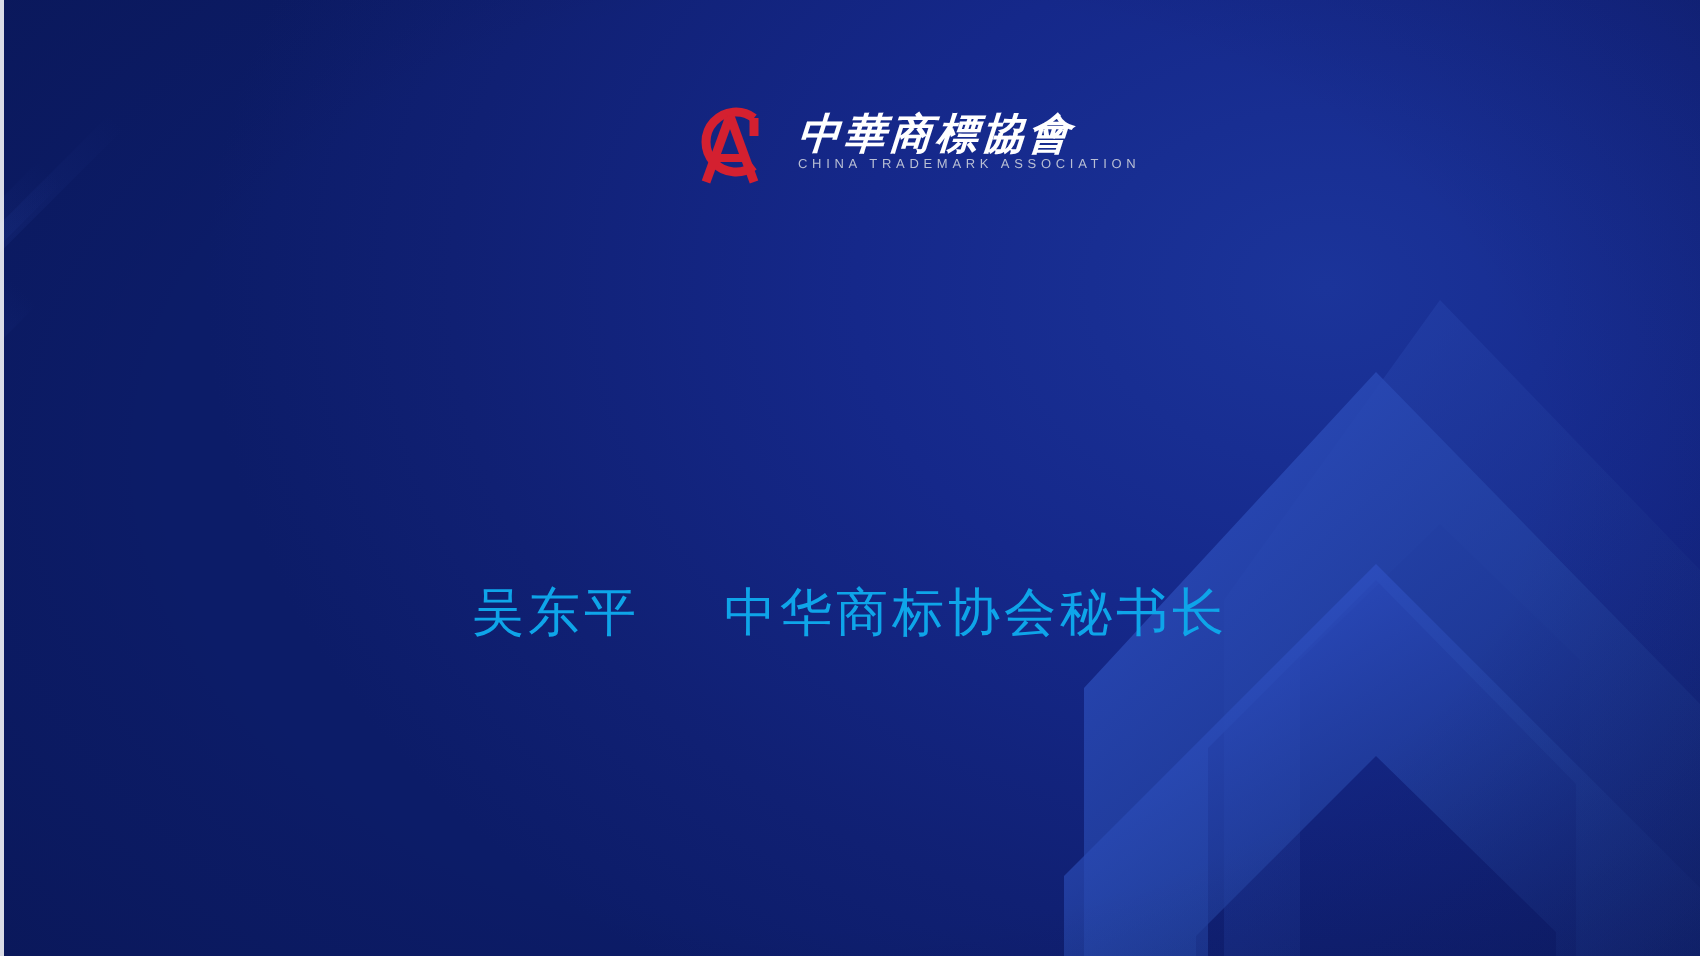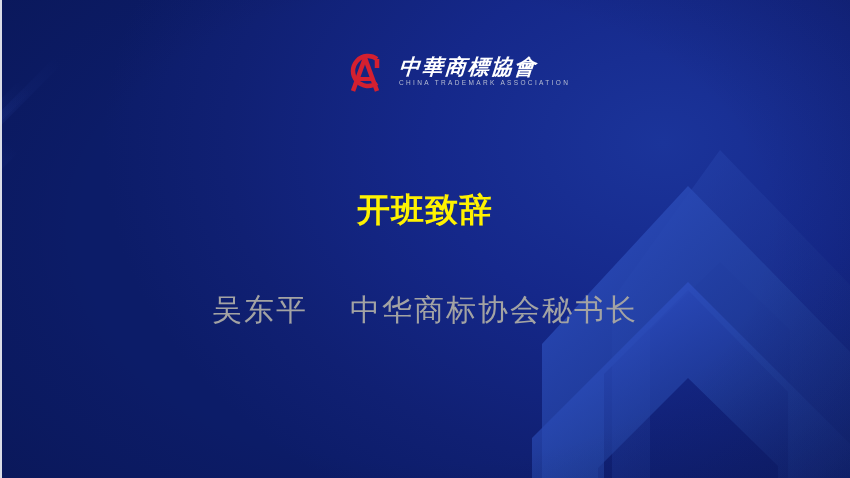--- a/index.html
+++ b/index.html
@@ -119,23 +119,23 @@
     white-space: nowrap;
   }
 
   
   .speaker {
     position: absolute;
     left: 0;
     right: 0;
     top: 293px;
     text-align: center;
-    color: #a3a3a3;
+    color: #0ea5e9;
     font-family: "DejaVu Serif", "Liberation Serif", serif;
-    font-size: 30px;
+    font-size: 26px;
     font-weight: 400;
     letter-spacing: 2px;
     line-height: 1.15;
     white-space: nowrap;
   }
   .speaker .gap {
     display: inline-block;
     width: 42px;
   }
 
@@ -210,19 +210,18 @@
 
         <path d="M 36 66 L 64 66" stroke-width="8"></path>
       </g>
     </svg>
     <div class="logo-text">
       <div class="logo-cn">中華商標協會</div>
       <div class="logo-en">CHINA TRADEMARK ASSOCIATION</div>
     </div>
   </div>
 
-  <div class="headline">开班致辞</div>
 
   <div class="speaker">
     <span>吴东平</span><span class="gap"></span><span>中华商标协会秘书长</span>
   </div>
 
 </div>
 
 </body></html>

